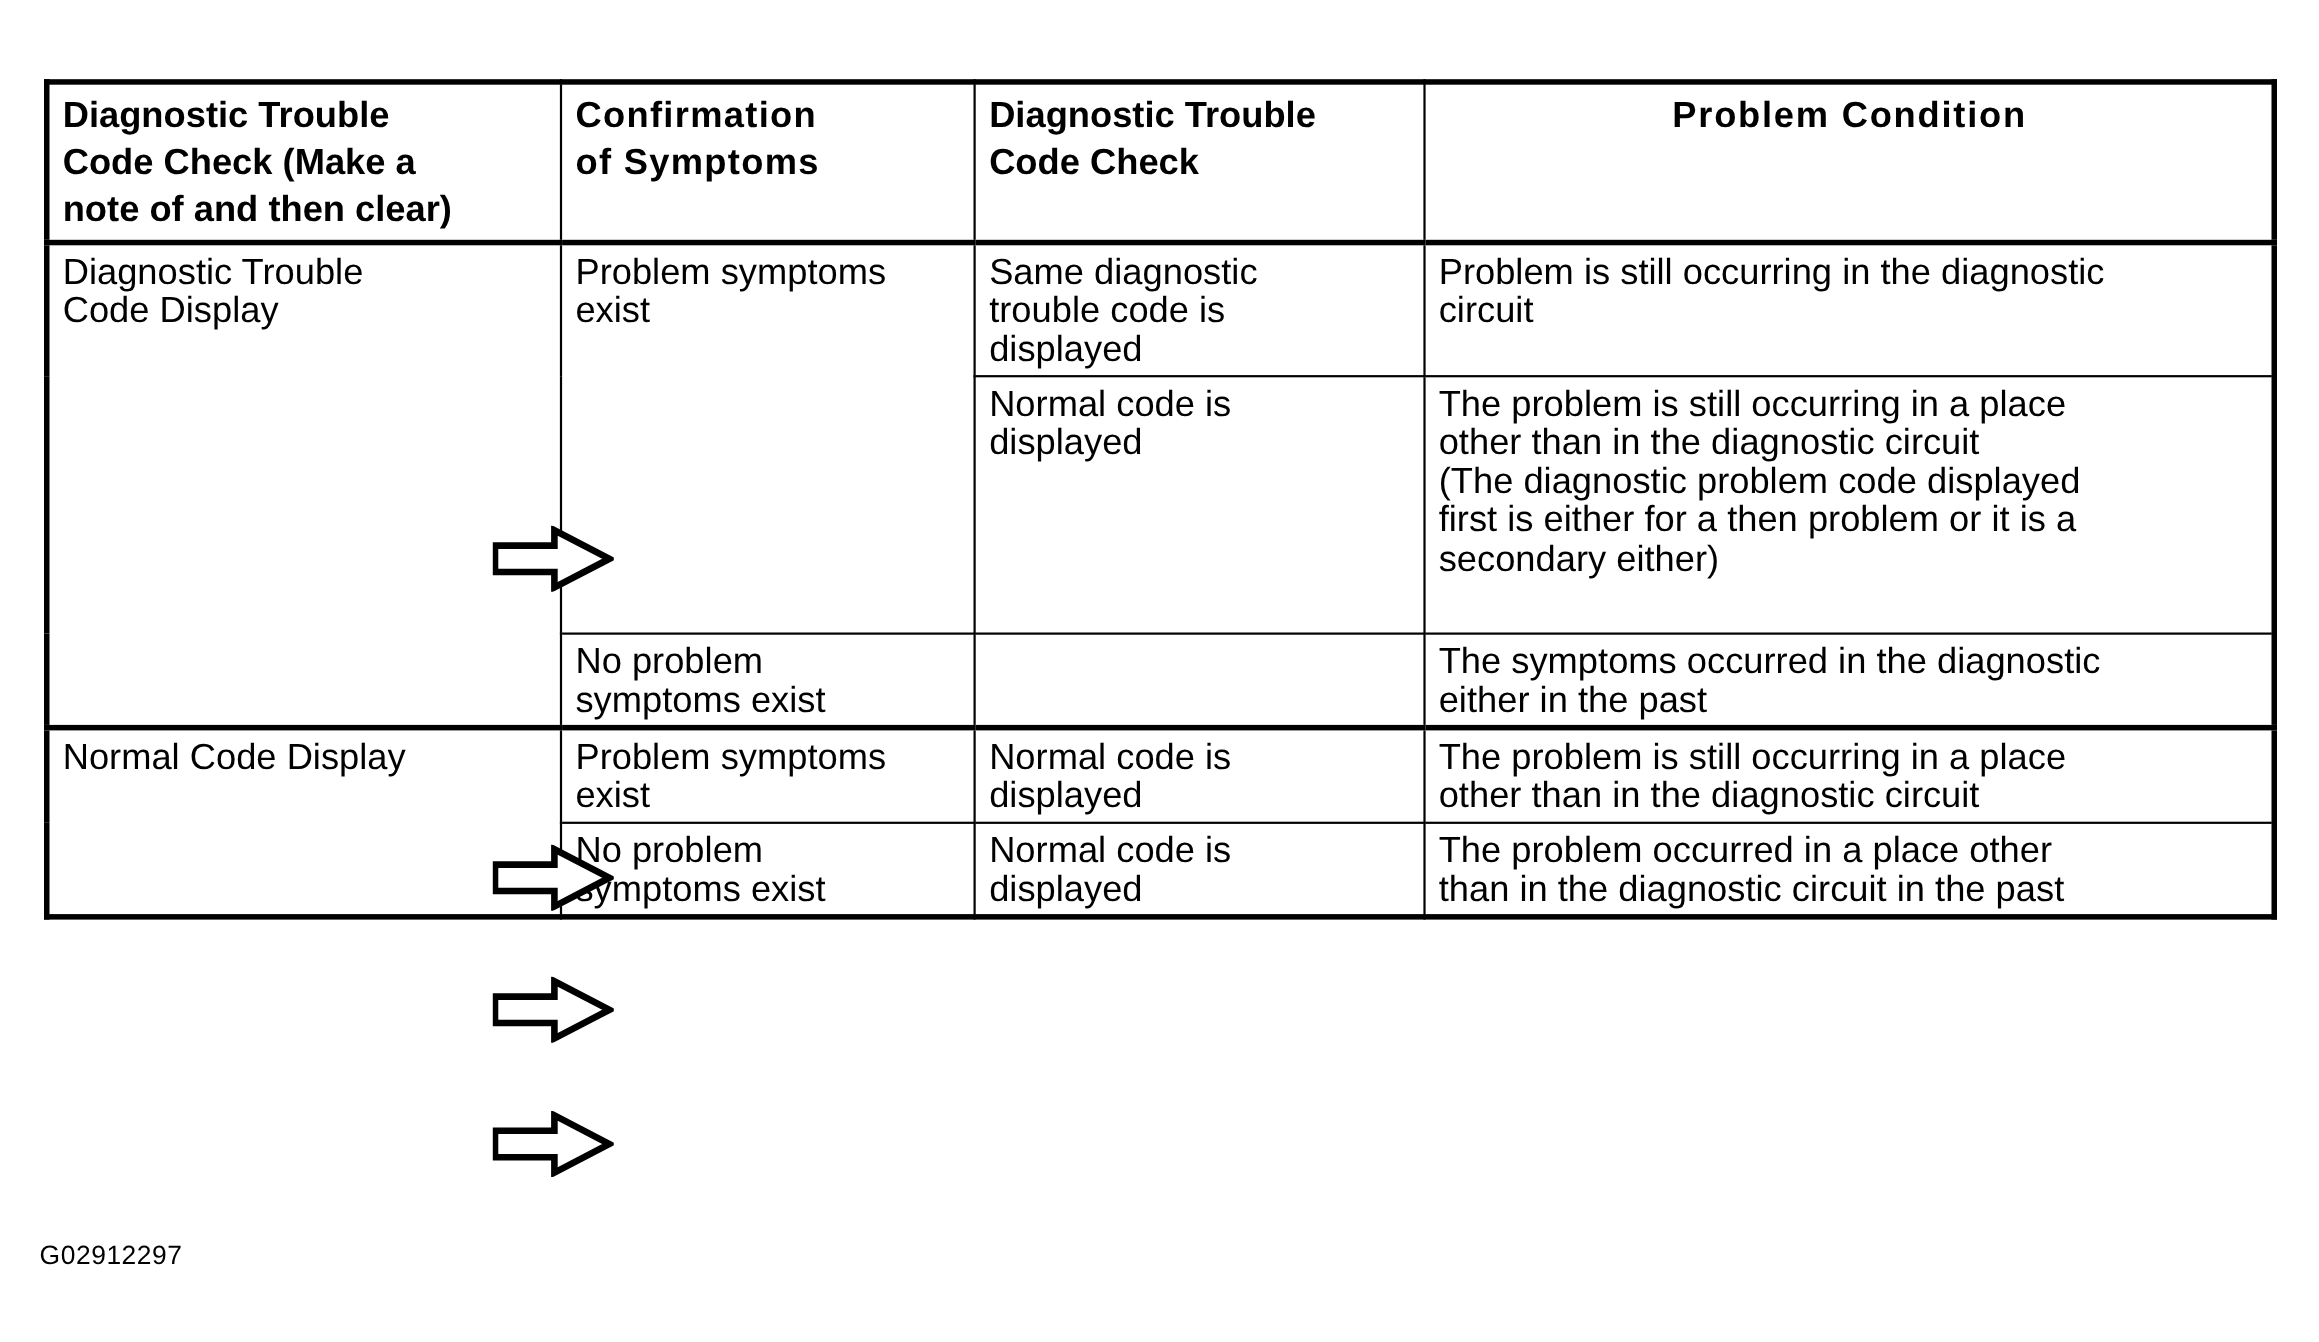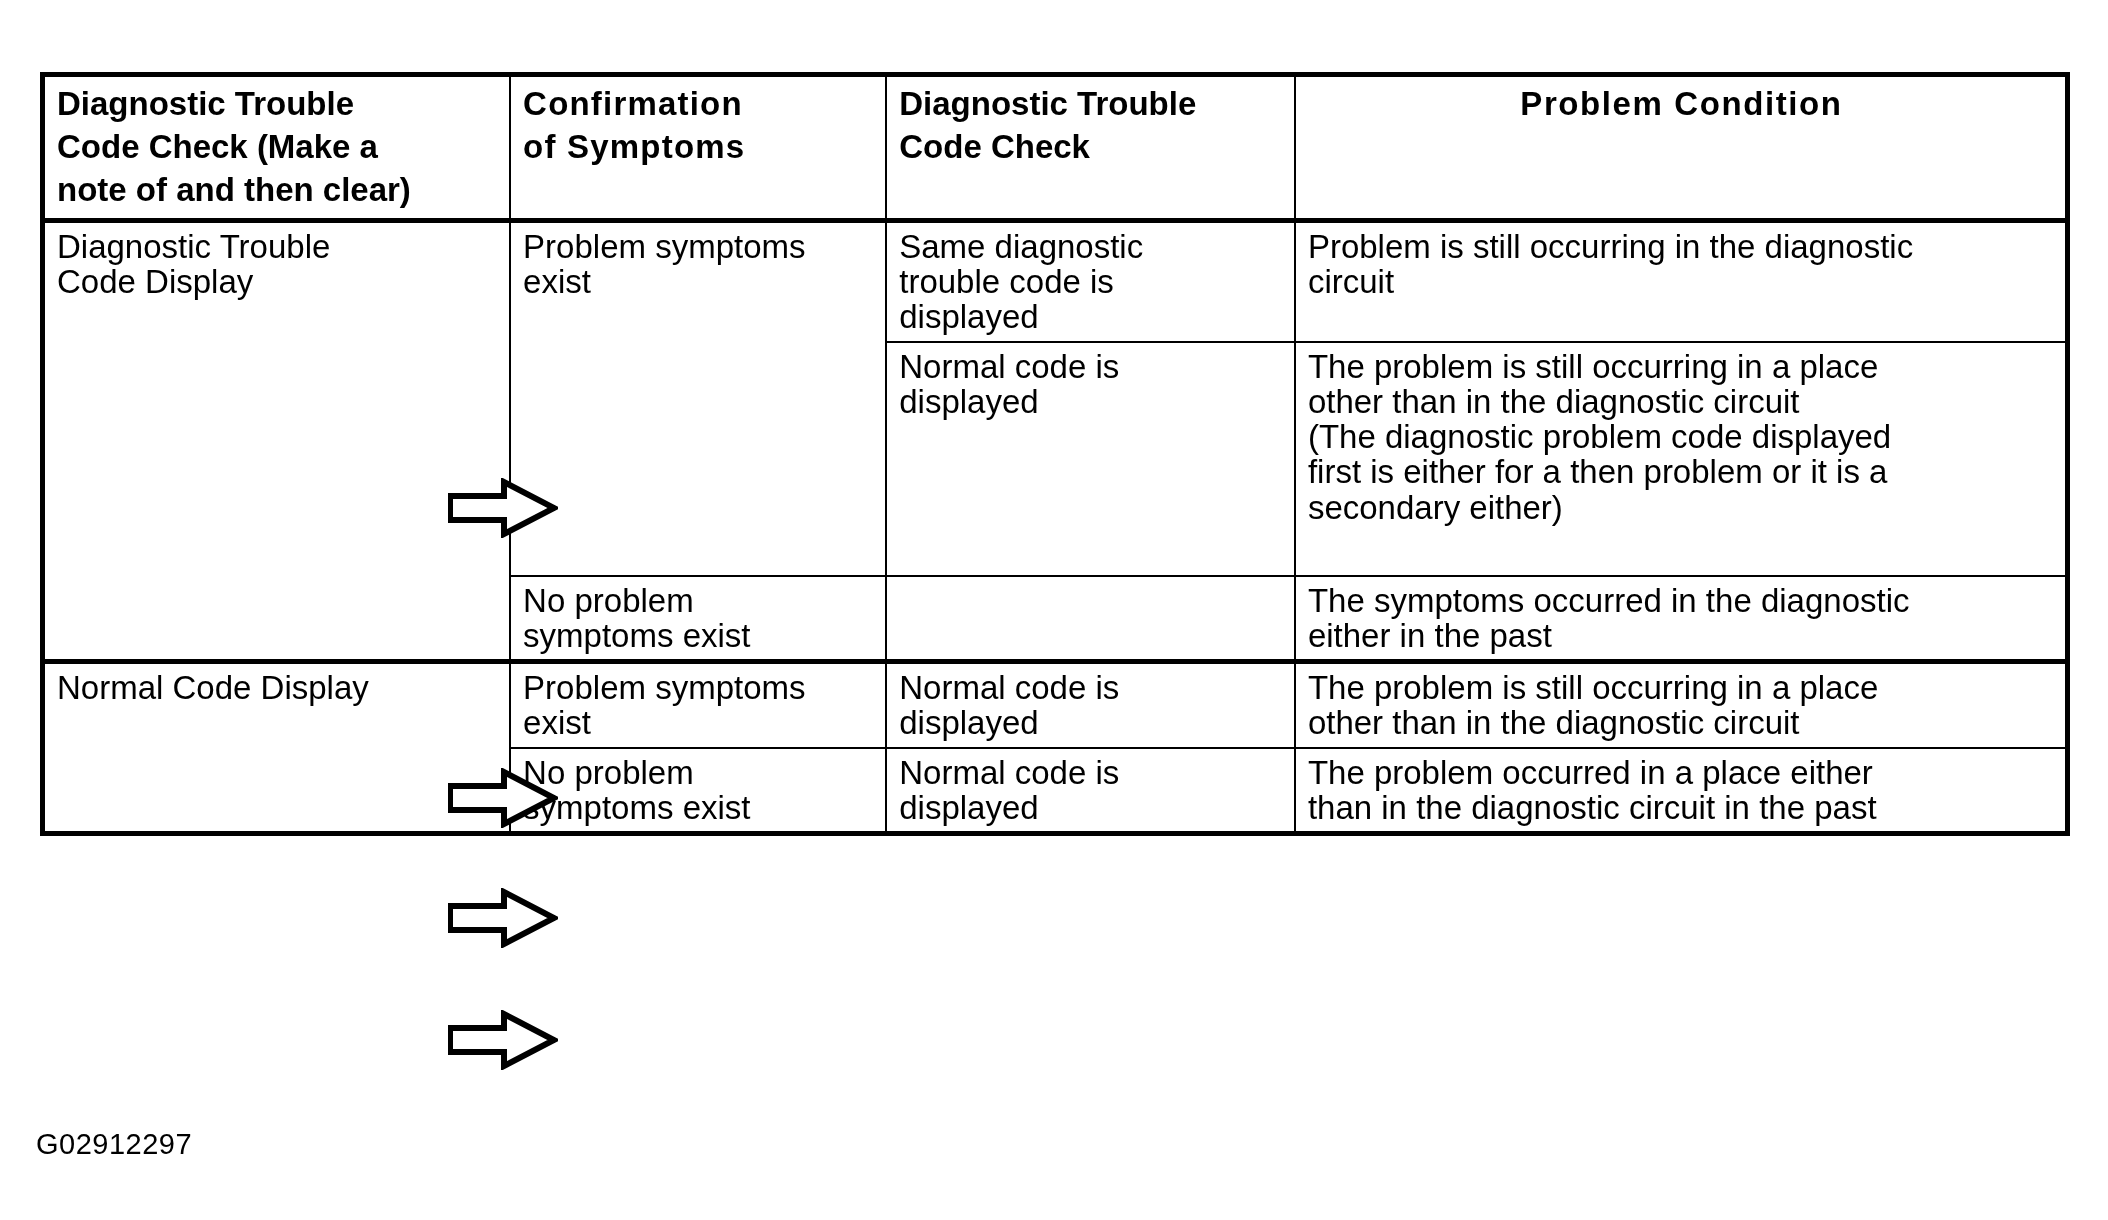--- a/index.html
+++ b/index.html
@@ -50,21 +50,21 @@
   thead td{vertical-align:middle;}
 
   td.r1c1{height:140px;}
   td.r2c3{height:220px;}
 
   .thickline{border-top:5px solid #000 !important;}
 
   .caption{
     position:absolute;
     left:36px; top:1128px;
-    font-size:29px;
+    font-size:24px;
     letter-spacing:0.5px;
     font-family:"Liberation Sans",sans-serif;
   }
 
   
   .arrow{position:absolute;}
 </style>
 </head>
 <body>
 
@@ -174,21 +174,21 @@
       <tr>
         <td>
           <div>No problem</div>
           <div>symptoms exist</div>
         </td>
         <td>
           <div>Normal code is</div>
           <div>displayed</div>
         </td>
         <td>
-          <div>The  problem  occurred  in  a  place  either</div>
+          <div>The  problem  occurred  in  a  place  other</div>
           <div>than in the diagnostic circuit in the past</div>
         </td>
       </tr>
 
     </tbody>
   </table>
 
   <svg class="arrow" style="left:448px;top:478px;" width="110" height="60" viewBox="0 0 110 60">
     <path d="M2,18 L56,18 L56,4 L106,30 L56,56 L56,42 L2,42 Z" fill="#ffffff" stroke="#000000" stroke-width="6" stroke-linejoin="miter"></path>
   </svg>

